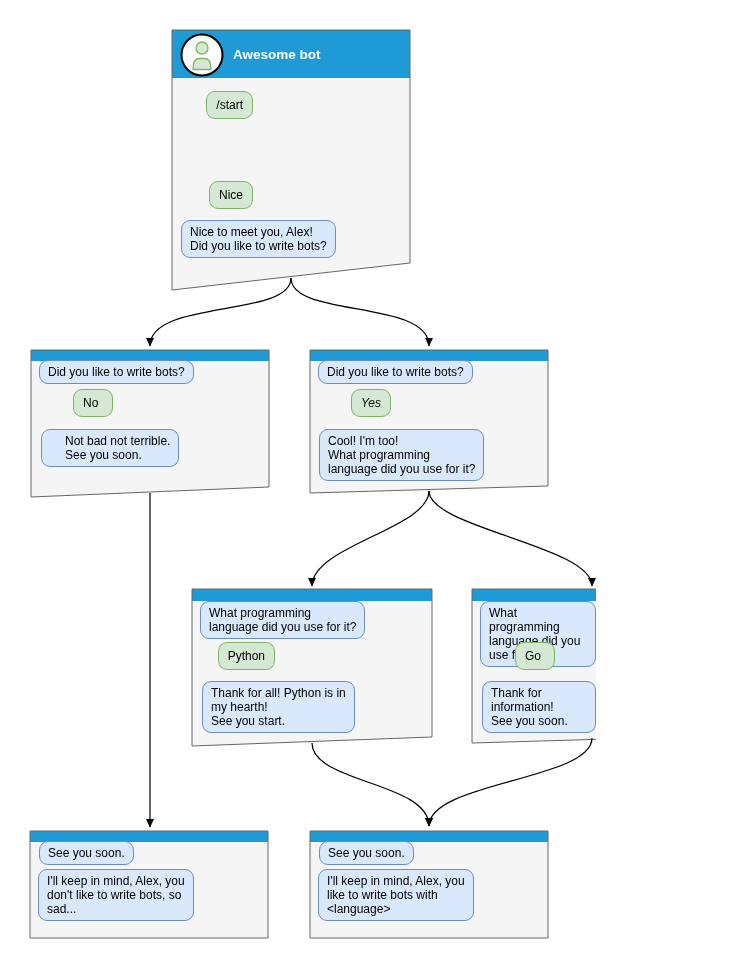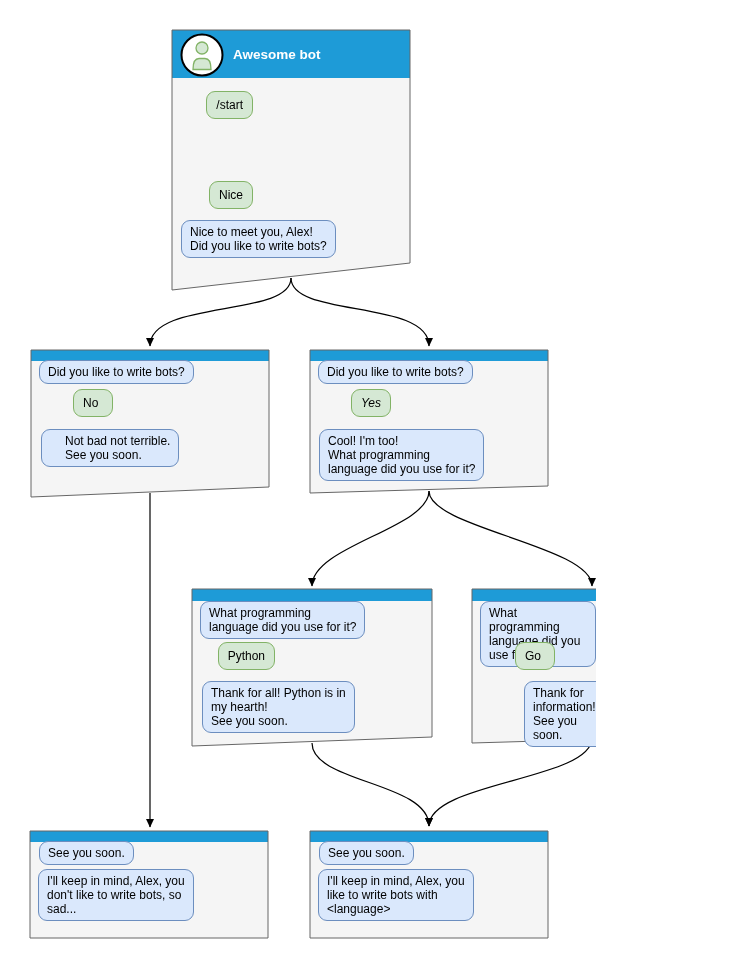--- a/index.html
+++ b/index.html
@@ -116,26 +116,26 @@
   <div class="bubble green" style="right:205px;top:389px;font-style:italic;">Yes</div>
   <div class="bubble blue" style="left:319px;top:429px;">Cool! I'm too!
 What programming
 language did you use for it?</div>
 
   <div class="bubble blue" style="left:200px;top:601px;">What programming
 language did you use for it?</div>
   <div class="bubble green" style="right:321px;top:642px;">Python</div>
   <div class="bubble blue" style="left:202px;top:681px;">Thank for all! Python is in
 my hearth!
-See you soon.</div>
+See you start.</div>
 
   <div class="bubble blue" style="left:480px;top:601px;">What programming
 language did you use for it?</div>
   <div class="bubble green" style="right:41px;top:642px;">Go</div>
-  <div class="bubble blue" style="left:482px;top:681px;margin-left:42px;">Thank for information!
+  <div class="bubble blue" style="left:482px;top:681px;">Thank for information!
 See you soon.</div>
 
   <div class="bubble blue" style="left:39px;top:841px;">See you soon.</div>
   <div class="bubble blue" style="left:38px;top:869px;">I'll keep in mind, Alex, you
 don't like to write bots, so
 sad...</div>
 
   <div class="bubble blue" style="left:319px;top:841px;">See you soon.</div>
   <div class="bubble blue" style="left:318px;top:869px;">I'll keep in mind, Alex, you
 like to write bots with

